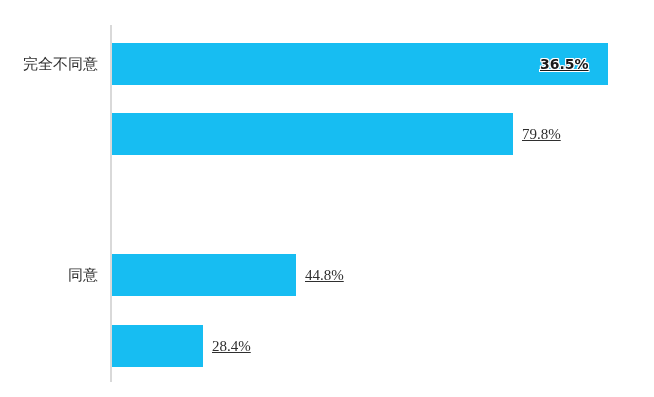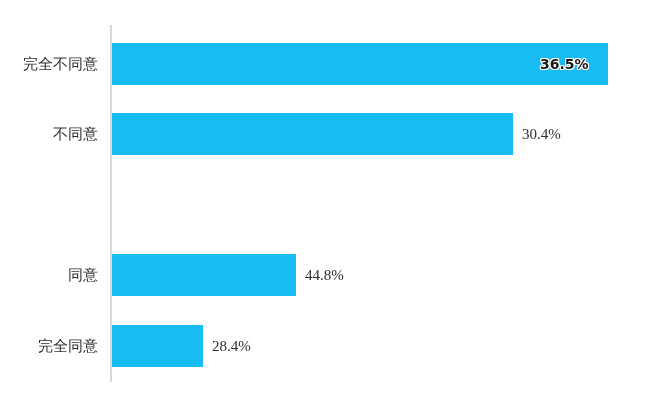--- a/index.html
+++ b/index.html
@@ -63,20 +63,21 @@
   }
   .val-label {
     position: absolute;
     top: 0;
     height: 42px;
     line-height: 42px;
     font-size: 15px;
     white-space: nowrap;
     color: #2f2f2f;
     font-family: "Liberation Serif", "DejaVu Serif", serif;
+    text-decoration: underline;
   }
   .val-label.inside {
     color: #1a1a1a;
     font-weight: bold;
     text-shadow:
       -1px -1px 0 #ffffff,
        1px -1px 0 #ffffff,
       -1px  1px 0 #ffffff,
        1px  1px 0 #ffffff,
        0    1px 0 #ffffff,
@@ -96,32 +97,30 @@
 
   <div class="plot-area">
 
     <div class="bar-row" style="top:43px;">
       <span class="cat-label">完全不同意</span>
       <div class="bar" style="width:496px;"></div>
       <span class="val-label inside" style="left:540px;">36.5%</span>
     </div>
 
     <div class="bar-row" style="top:113px;">
-      <span class="cat-label">不同意</span>
       <div class="bar" style="width:401px;"></div>
-      <span class="val-label" style="left:522px;">30.4%</span>
+      <span class="val-label" style="left:522px;">79.8%</span>
     </div>
 
 
     <div class="bar-row" style="top:254px;">
       <span class="cat-label">同意</span>
       <div class="bar" style="width:184px;"></div>
       <span class="val-label" style="left:305px;">44.8%</span>
     </div>
 
     <div class="bar-row" style="top:325px;">
-      <span class="cat-label">完全同意</span>
       <div class="bar" style="width:91px;"></div>
       <span class="val-label" style="left:212px;">28.4%</span>
     </div>
 
   </div>
 </div>
 
 </body></html>

